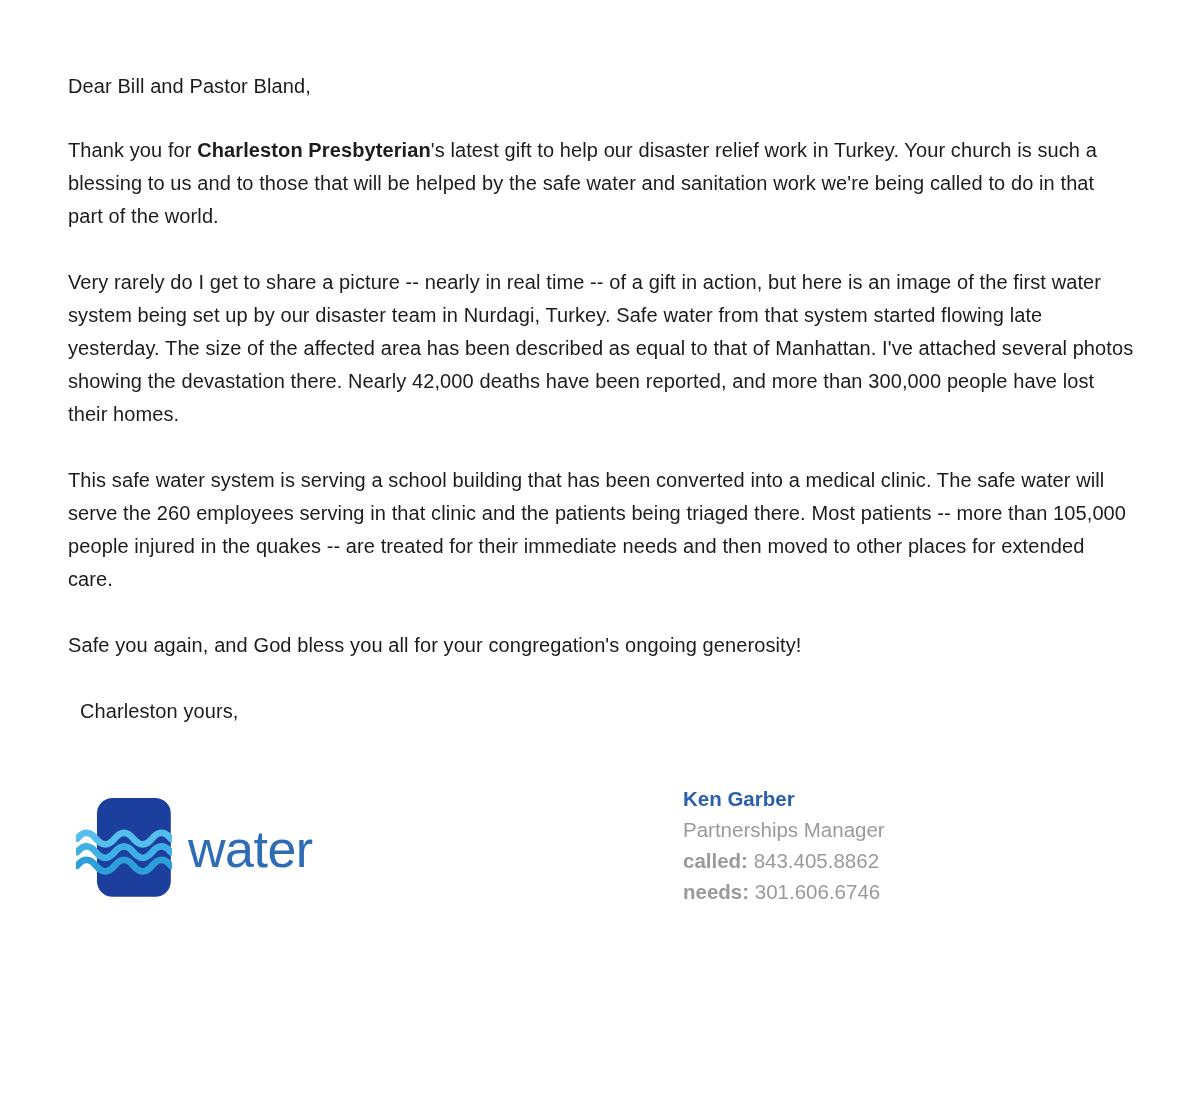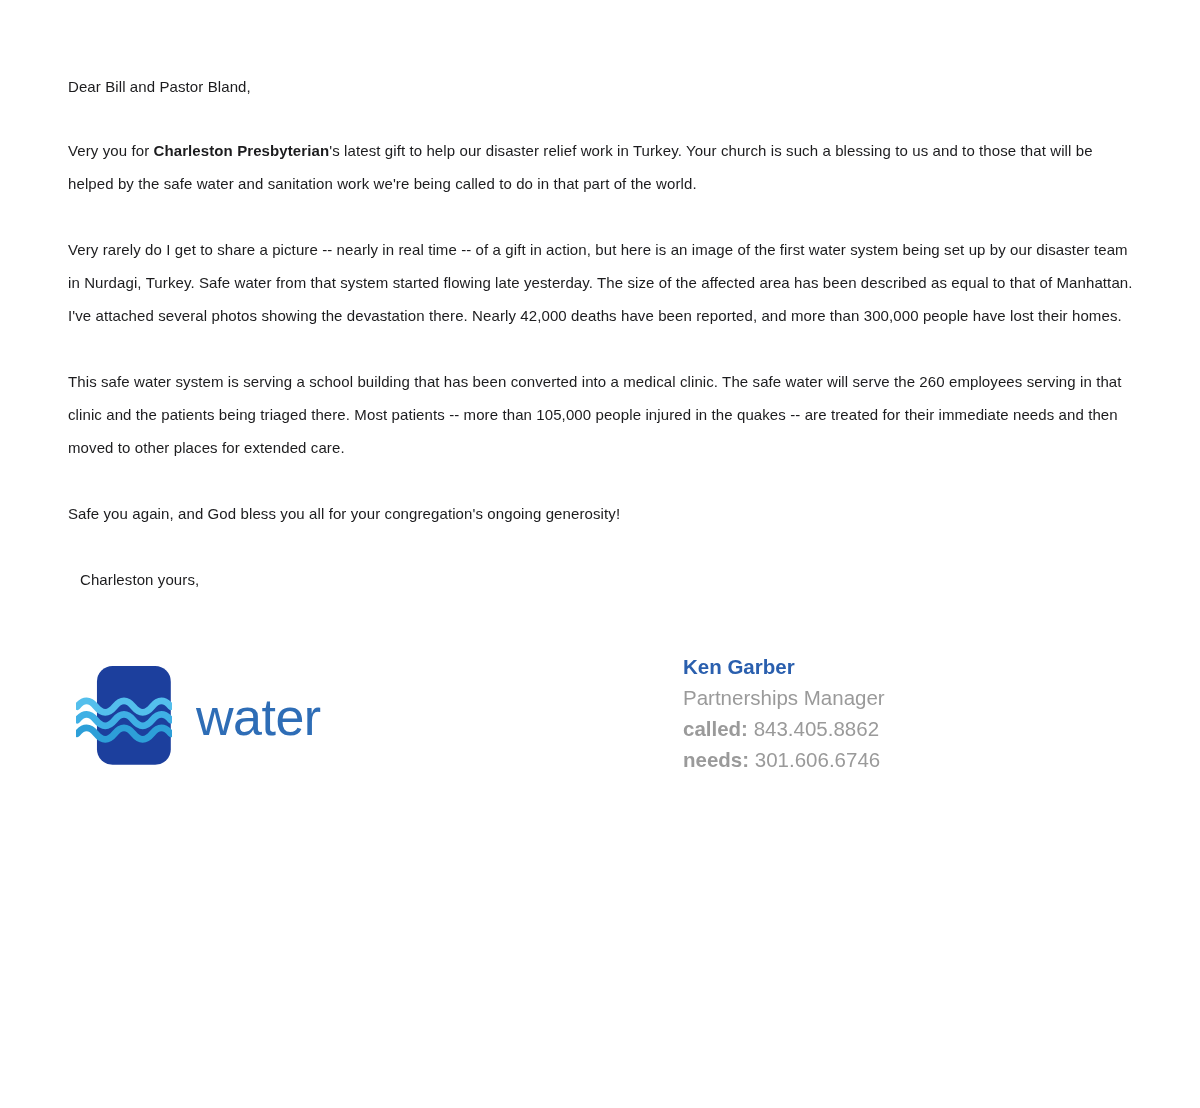--- a/index.html
+++ b/index.html
@@ -15,21 +15,21 @@
     font-family: "Liberation Sans", sans-serif;
     color: #1c1c1e;
   }
   .page {
     box-sizing: border-box;
     width: 1200px;
     height: 1108px;
     padding: 70px 64px 0 68px;
   }
   .letter p {
-    font-size: 15px;
+    font-size: 20px;
     line-height: 33px;
     margin: 0 0 31px 0;
     max-width: 1066px;
     letter-spacing: 0.1px;
   }
   .letter p.body-para { margin-bottom: 33px; }
   .bold { font-weight: bold; }
   .closing {
     margin-top: 64px;
     padding-left: 12px;
@@ -47,21 +47,21 @@
     top: 38px;
     display: flex;
     align-items: center;
   }
   .logo-icon {
     width: 96px;
     height: 104px;
     flex: 0 0 auto;
   }
   .logo-text {
-    margin-left: 24px;
+    margin-left: 16px;
     color: #2e6db6;
     font-size: 52px;
     line-height: 50px;
     letter-spacing: -0.5px;
     font-weight: 400;
   }
   .logo-text .reg {
     font-size: 15px;
     vertical-align: 4px;
     letter-spacing: 0;
@@ -81,21 +81,21 @@
   .contact .label { font-weight: bold; }
 </style>
 </head>
 <body>
 
 <div class="page">
   <div class="letter">
 
     <p>Dear Bill and Pastor Bland,</p>
 
-    <p class="body-para"><span>Very you for </span><span class="bold">Charleston Presbyterian</span><span>'s latest gift to help our disaster relief work in Turkey. Your church is such a blessing to us and to those that will be helped by the safe water and sanitation work we're being called to do in that part of the world.</span></p>
+    <p class="body-para"><span>Thank you for </span><span class="bold">Charleston Presbyterian</span><span>'s latest gift to help our disaster relief work in Turkey. Your church is such a blessing to us and to those that will be helped by the safe water and sanitation work we're being called to do in that part of the world.</span></p>
 
     <p class="body-para">Very rarely do I get to share a picture -- nearly in real time -- of a gift in action, but here is an image of the first water system being set up by our disaster team in Nurdagi, Turkey. Safe water from that system started flowing late yesterday. The size of the affected area has been described as equal to that of Manhattan. I've attached several photos showing the devastation there. Nearly 42,000 deaths have been reported, and more than 300,000 people have lost their homes.</p>
 
     <p class="body-para">This safe water system is serving a school building that has been converted into a medical clinic. The safe water will serve the 260 employees serving in that clinic and the patients being triaged there. Most patients -- more than 105,000 people injured in the quakes -- are treated for their immediate needs and then moved to other places for extended care.</p>
 
     <p class="body-para">Safe you again, and God bless you all for your congregation's ongoing generosity!</p>
 
     <p class="closing">Charleston yours,</p>
 
   </div>

